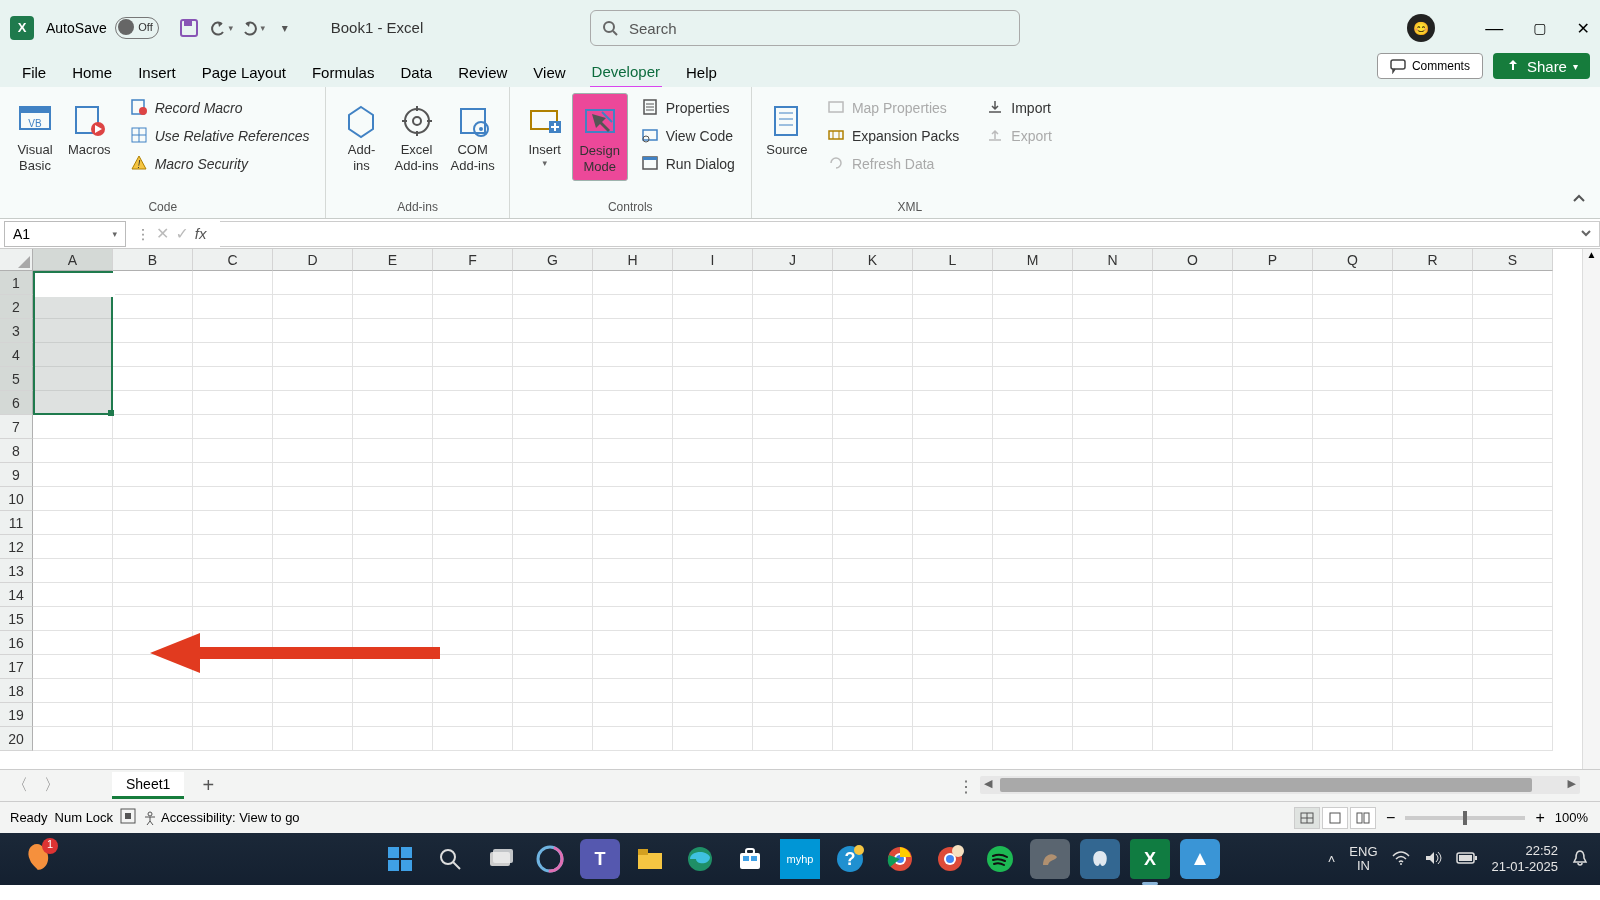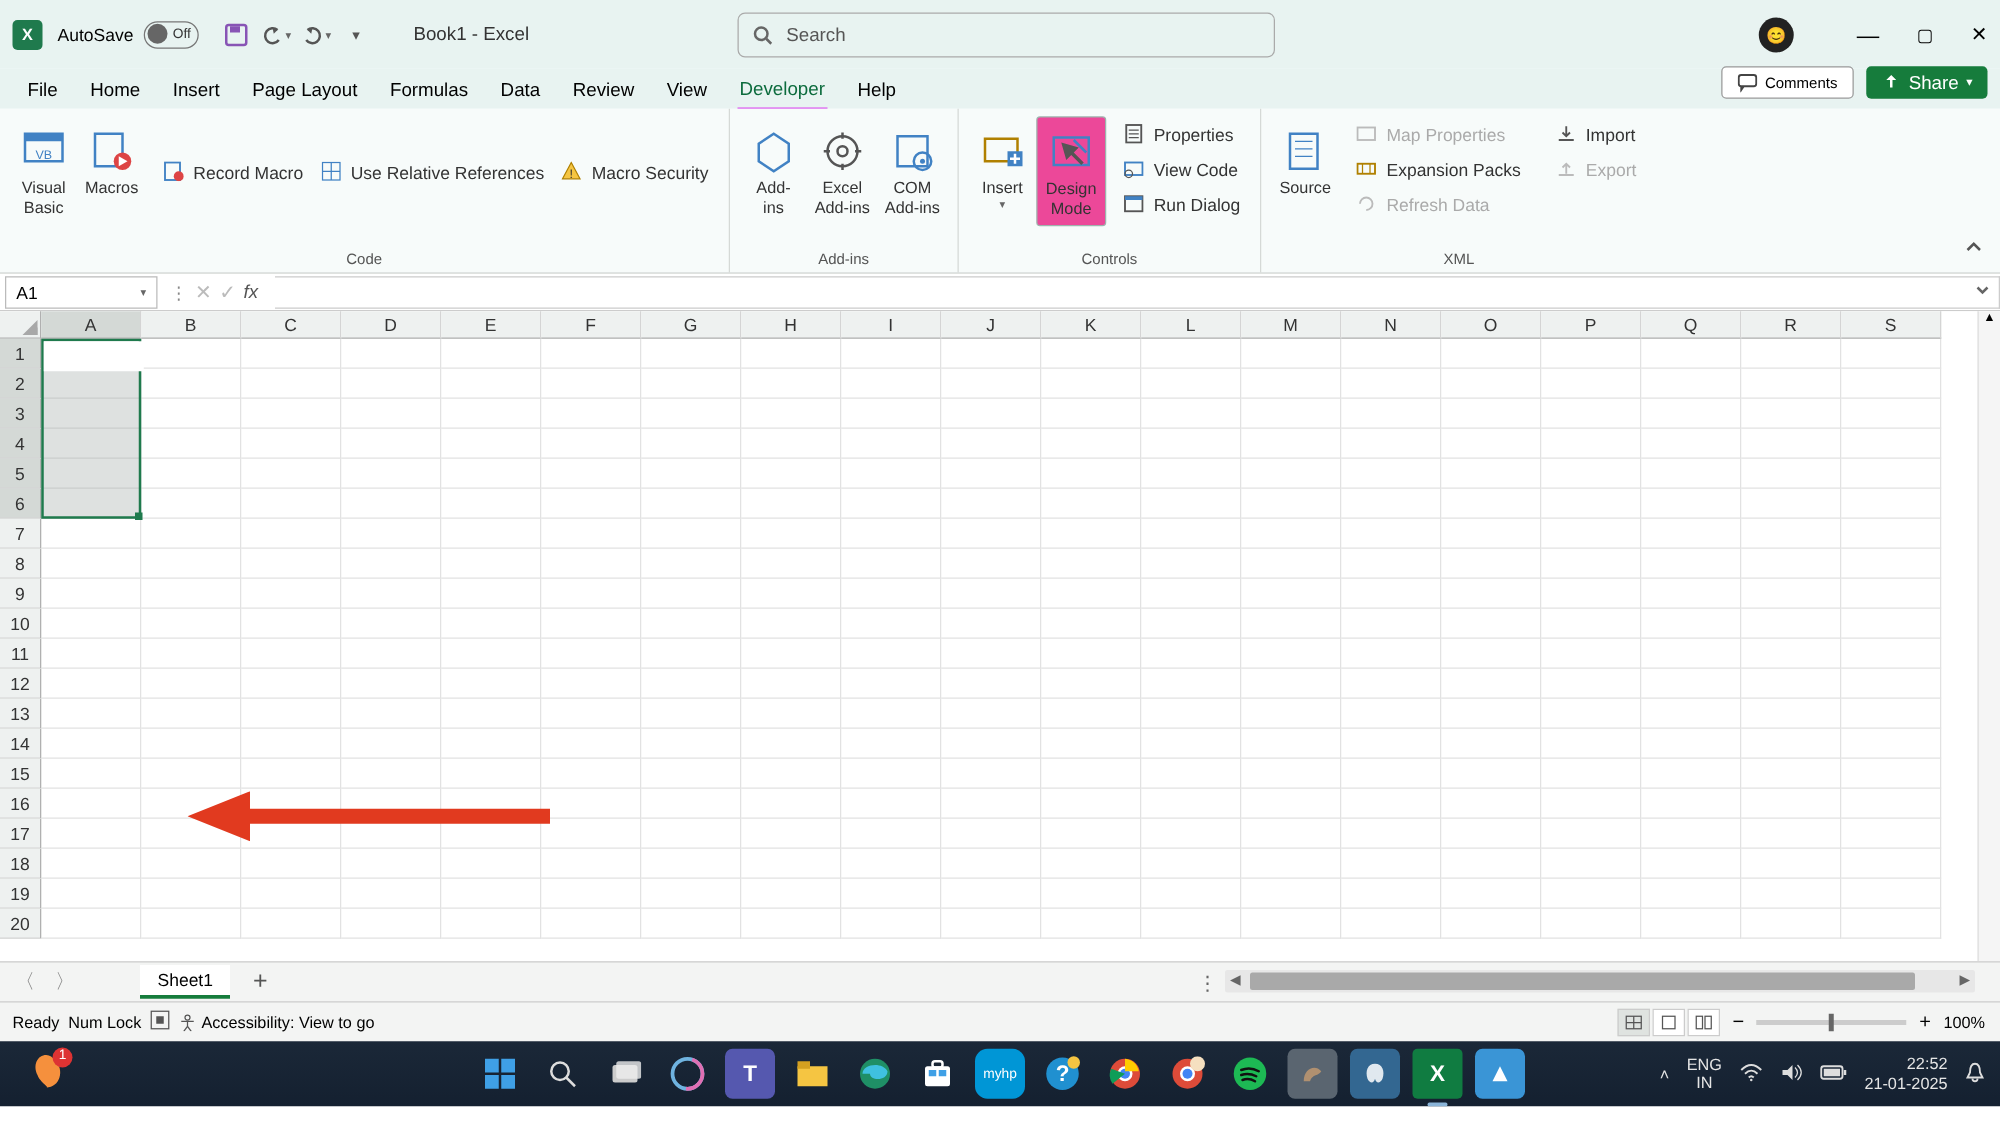--- a/index.html
+++ b/index.html
@@ -195,21 +195,21 @@
       <div class="big-btn">
         <div class="big-icon">
             <svg width="38" height="38">
               <rect x="6" y="6" width="22" height="26" fill="none" stroke="#4182c4" stroke-width="2"></rect>
               <circle cx="28" cy="28" r="7" fill="#d44"></circle>
               <polygon points="25,24 25,32 32,28" fill="#fff"></polygon>
             </svg>
           </div>
         <span>Macros</span>
       </div>
-      <div style="display:flex;flex-direction:row;gap:6px;padding:4px 4px 0 10px;">
+      <div style="display:flex;flex-direction:column;gap:6px;padding:4px 4px 0 10px;font-style:italic;">
         <div class="small-row">
             <span class="small-icon">
               <svg width="16" height="16">
                 <rect x="1" y="1" width="12" height="14" fill="none" stroke="#4182c4" stroke-width="1.5"></rect>
                 <circle cx="12" cy="12" r="4" fill="#d44"></circle>
               </svg>
             </span>
             <span>Record Macro</span>
           </div>
         <div class="small-row">
@@ -1004,21 +1004,21 @@
       </svg>
     </div>
   <div class="tb-icon">
       <svg width="26" height="26">
         <rect x="3" y="7" width="20" height="16" fill="#fff" rx="2"></rect>
         <rect x="6" y="10" width="6" height="5" fill="#3fa0e6"></rect>
         <rect x="14" y="10" width="6" height="5" fill="#3fa0e6"></rect>
         <rect x="9" y="3" width="8" height="5" fill="none" stroke="#fff" stroke-width="2" rx="2"></rect>
       </svg>
     </div>
-  <div class="tb-icon" style="background:#0096d6;border-radius:10px;font-size:11px;">myhp</div>
+  <div class="tb-icon" style="background:#0096d6;border-radius:0;font-size:11px;">myhp</div>
   <div class="tb-icon">
       <svg width="30" height="30">
         <circle cx="15" cy="15" r="13" fill="#2090d0"></circle>
         <text x="15" y="21" text-anchor="middle" fill="#fff" font-size="18" font-weight="bold">?</text>
         <circle cx="24" cy="6" r="5" fill="#f5c542"></circle>
       </svg>
     </div>
   <div class="tb-icon">
       <svg width="28" height="28">
         <circle cx="14" cy="14" r="12" fill="#dd4b39"></circle>

